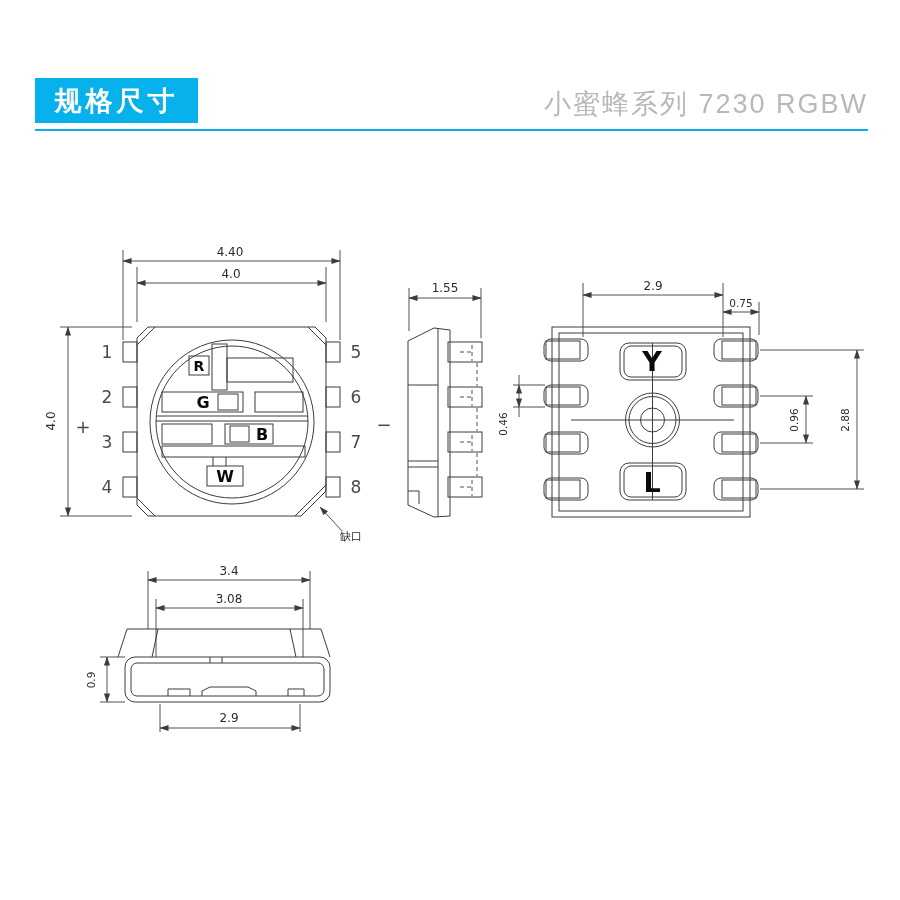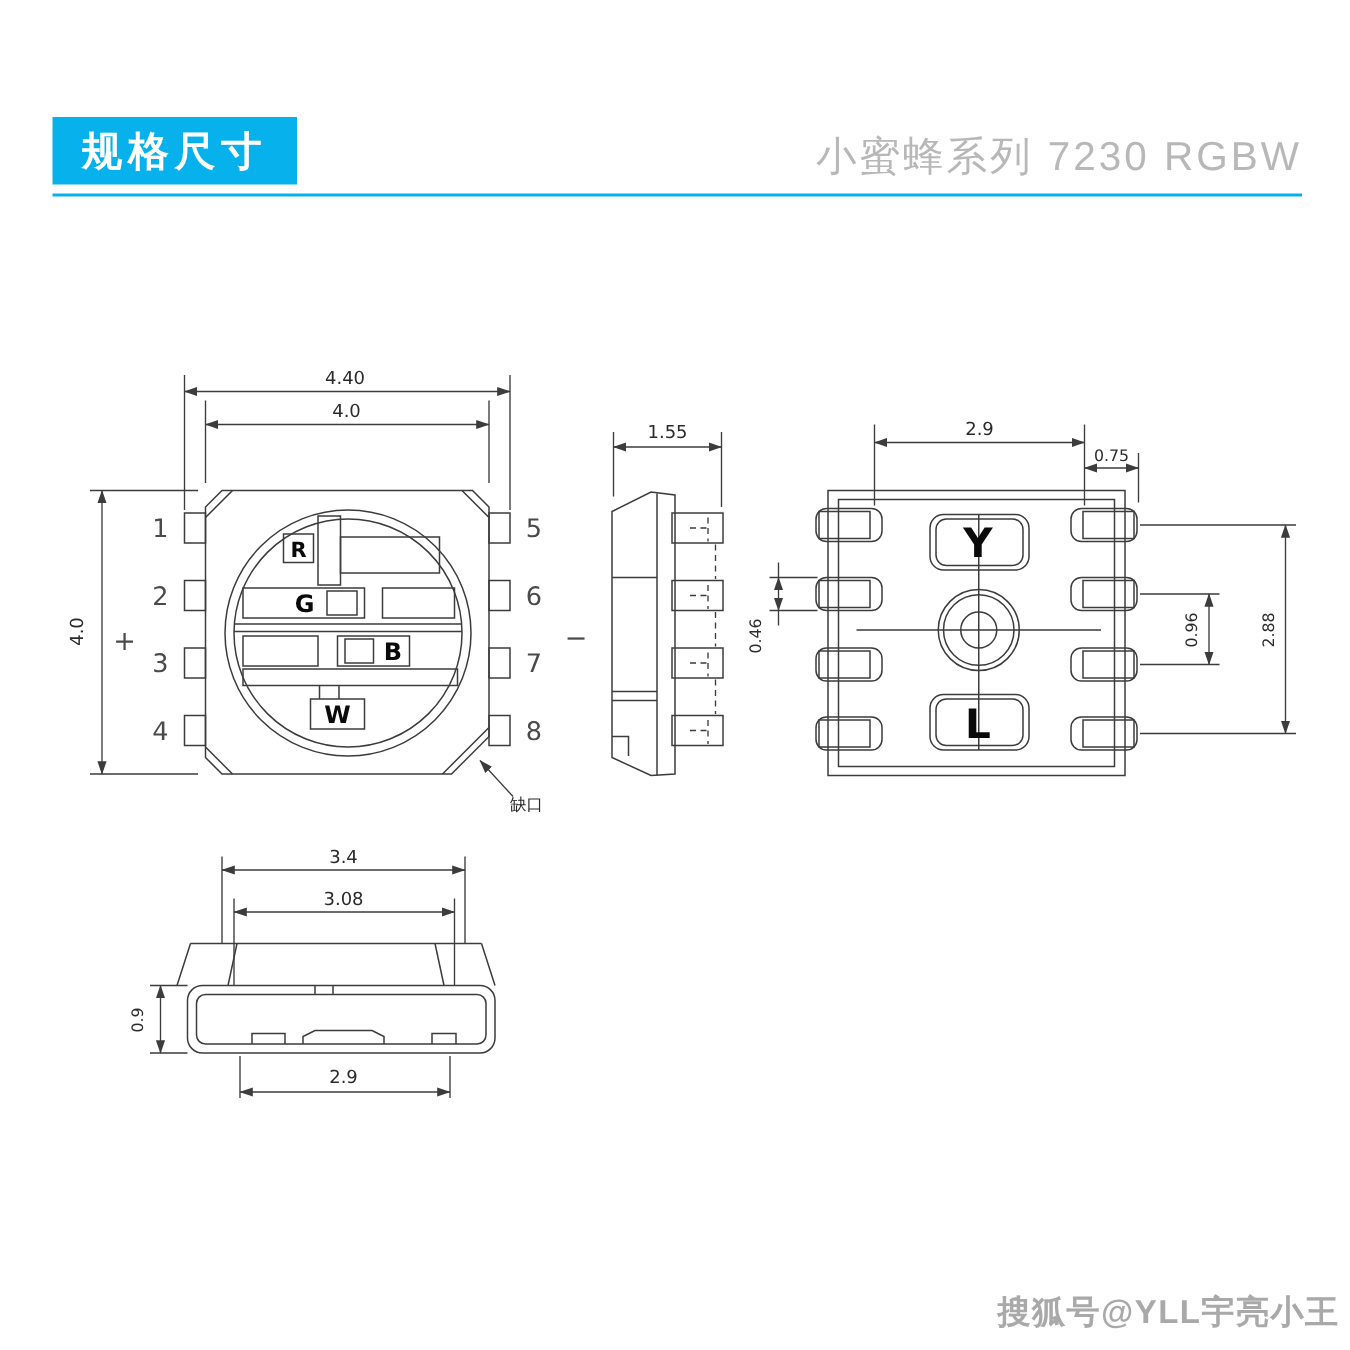--- a/index.html
+++ b/index.html
@@ -206,14 +206,13 @@
       <path class="dim" d="M125,657 H100 M125,702 H100"></path>
       <line class="dim" x1="107" y1="657" x2="107" y2="702" marker-start="url(#arr)" marker-end="url(#arr)"></line>
       <text class="small-dim" x="95" y="680" text-anchor="middle" transform="rotate(-90 95 680)">0.9</text>
 
       <path class="dim" d="M160,704 V732 M300,704 V732"></path>
       <line class="dim" x1="160" y1="728" x2="300" y2="728" marker-start="url(#arr)" marker-end="url(#arr)"></line>
       <text x="229" y="722" text-anchor="middle">2.9</text>
     </g>
   </svg>
 
-  <div class="watermark">搜狐号@YLL宇亮小王</div>
 </div>
 
 </body></html>

